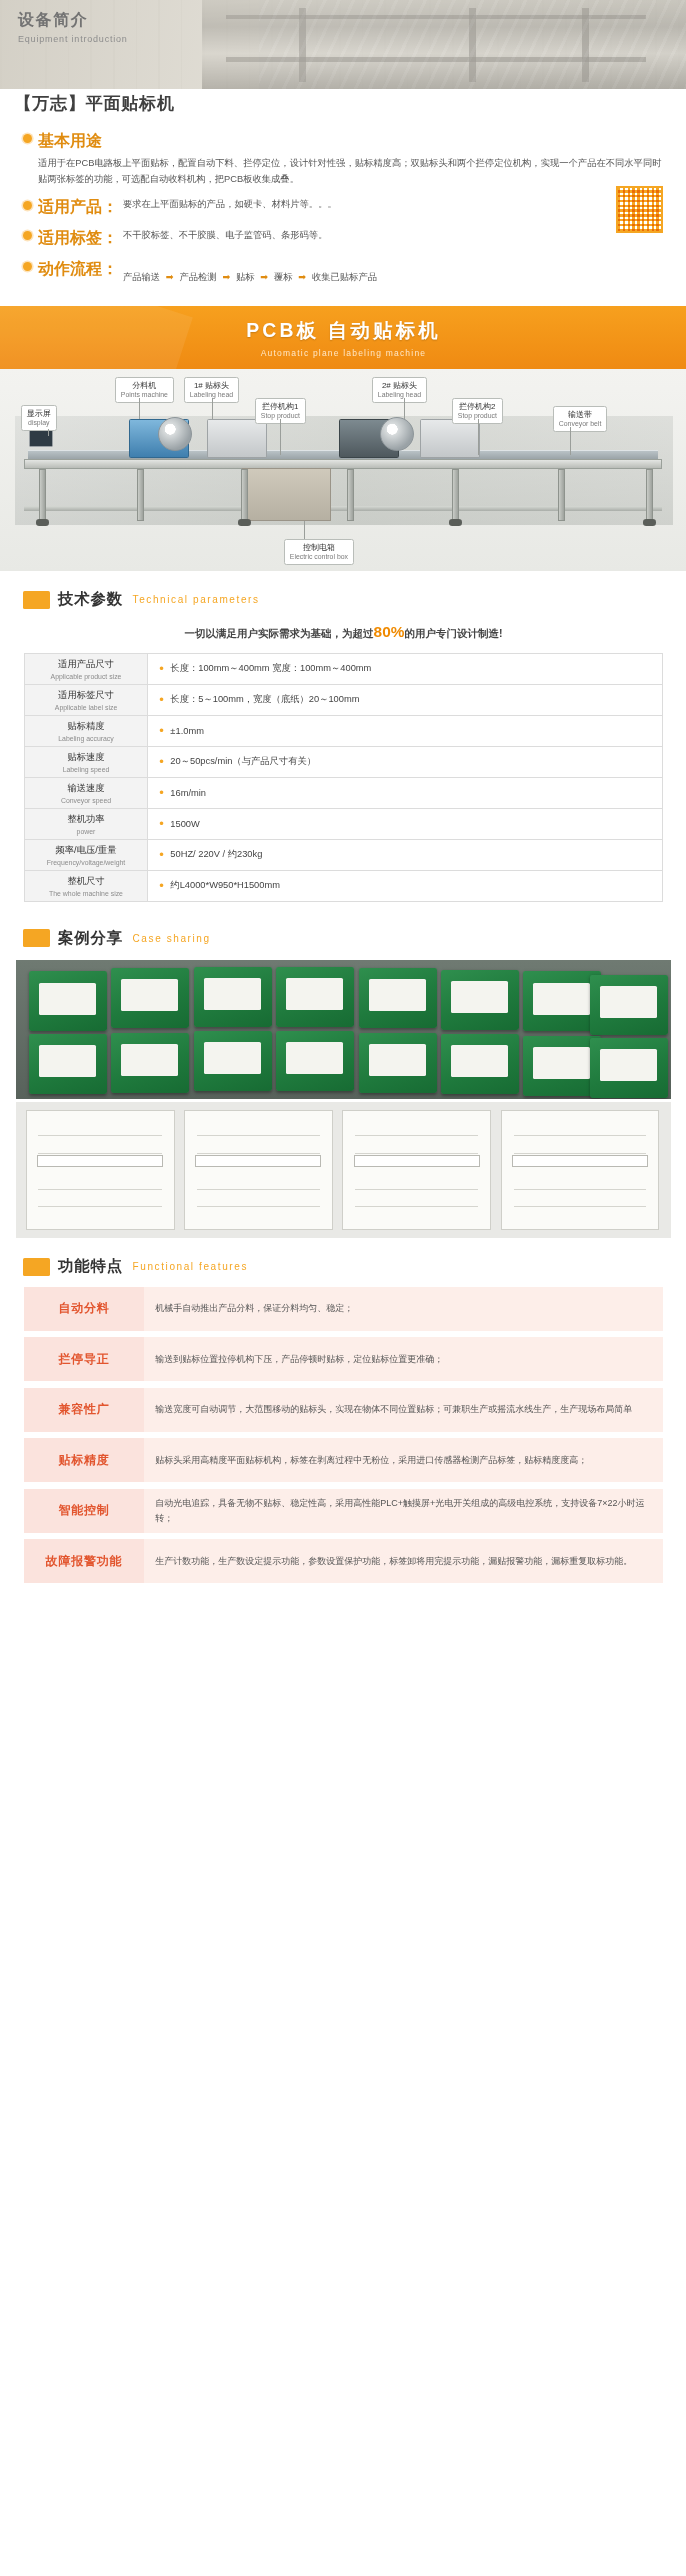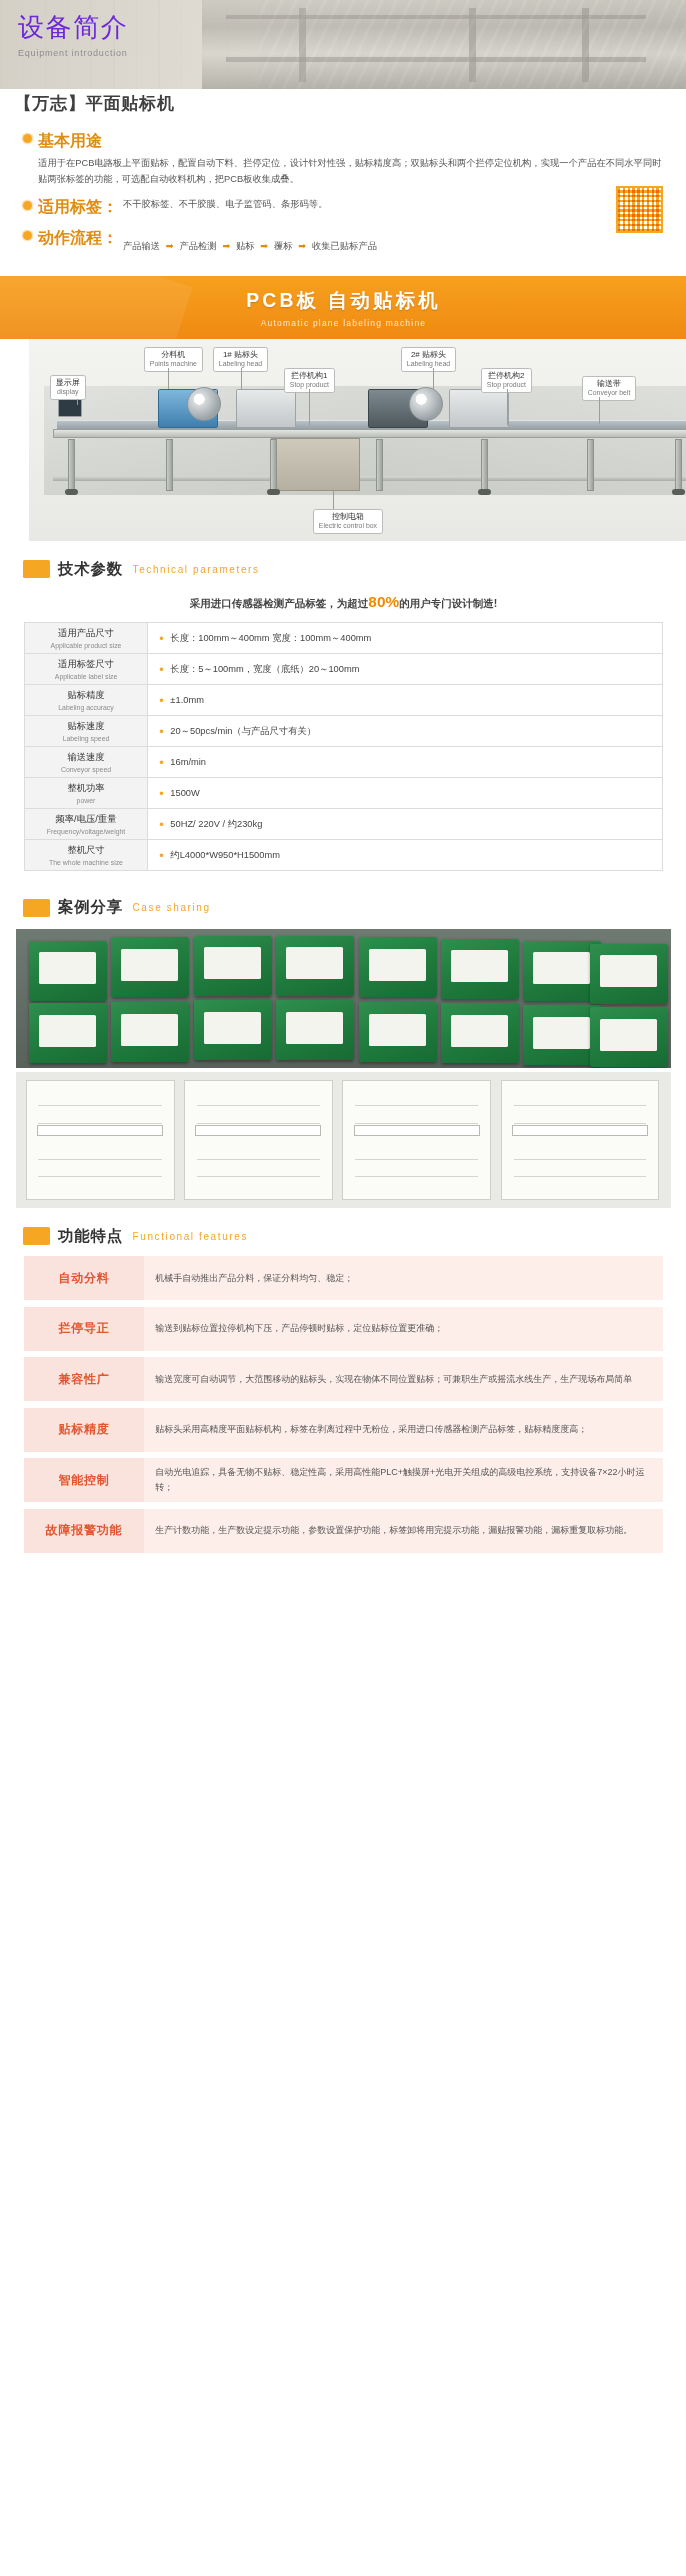--- a/index.html
+++ b/index.html
@@ -40,21 +40,21 @@
       linear-gradient(180deg,#c9c6bd 0%, #b6b3ab 30%, #d8d5cd 60%, #a8a59d 100%);
     opacity: .75;
   }
   .header-machine .bar {
     position: absolute; background: #8e8b84; opacity: .6;
   }
   .header-text {
     position: absolute; left: 18px; top: 9.7px; z-index: 5;
   }
   .header-cn {
-    font-size: 26px; color: #6d28d9; letter-spacing: 1.6px; font-weight: normal;
+    font-size: 16px; color: #737373; letter-spacing: 1.6px; font-weight: bold;
   }
   .header-en {
     font-size: 9px; color: #8d8d8d; letter-spacing: 0.8px; margin-top: 3.2px;
   }
   .header-sub {
     position: absolute; left: 14.5px; top: 53px; z-index: 5;
     font-size: 17px; color: #404040; font-weight: bold; letter-spacing: 0.8px;
   }
 
   
@@ -108,21 +108,20 @@
   .banner-en {
     color: #ffe7c6; font-size: 8.5px; letter-spacing: 1.2px; margin-top: 4px;
   }
 
   
   .diagram {
     position: relative;
     height: 202px;
     background: linear-gradient(180deg,#f3f3f0 0%, #e8e9e5 100%);
     overflow: hidden;
-    margin-left: 29px;
   }
   .diagram-photo {
     position: absolute; left: 14.5px; top: 47px; width: 658px; height: 109px;
     background:
       linear-gradient(180deg, rgba(235,235,232,.3), rgba(190,193,188,.35)),
       linear-gradient(90deg,#dcdedb 0%, #cfd2cd 50%, #d8dad6 100%);
   }
   .frame-top {
     position: absolute; left: 24px; top: 90px; width: 638px; height: 9.7px;
     background: linear-gradient(180deg,#e3e5e2,#b9bcb7);
@@ -279,20 +278,27 @@
   <div class="intro">
 
     <div class="bullet-row">
       <div class="bullet-dot"></div>
       <div style="flex:1;">
         <div class="bullet-title">基本用途</div>
         <div class="bullet-body">适用于在PCB电路板上平面贴标，配置自动下料、拦停定位，设计针对性强，贴标精度高；双贴标头和两个拦停定位机构，实现一个产品在不同水平同时贴两张标签的功能，可选配自动收料机构，把PCB板收集成叠。</div>
       </div>
     </div>
 
+    <div class="bullet-row">
+      <div class="bullet-dot"></div>
+      <div class="row-inline" style="flex:1;">
+        <div class="bullet-title">适用产品：</div>
+        <div class="bullet-inline">要求在上平面贴标的产品，如硬卡、材料片等。。。</div>
+      </div>
+    </div>
 
     <div class="bullet-row">
       <div class="bullet-dot"></div>
       <div class="row-inline" style="flex:1;">
         <div class="bullet-title">适用标签：</div>
         <div class="bullet-inline">不干胶标签、不干胶膜、电子监管码、条形码等。</div>
       </div>
     </div>
 
     <div class="bullet-row">
@@ -393,21 +399,21 @@
     <div class="lead" style="left:304px;top:152px;width:0.8px;height:18px;"></div>
   </div>
 
   <div class="sec-title">
     <div class="sec-bar"></div>
     <div class="sec-cn">技术参数</div>
     <div class="sec-en">Technical parameters</div>
   </div>
 
   <div class="tagline">
-    <span>采用进口传感器检测产品标签，为超过</span><span class="hl">80%</span><span>的用户专门设计制造!</span>
+    <span>一切以满足用户实际需求为基础，为超过</span><span class="hl">80%</span><span>的用户专门设计制造!</span>
   </div>
 
   <div class="spec">
     <div class="spec-row">
       <div class="spec-k">
         <span class="cn">适用产品尺寸</span>
         <span class="en">Applicable product size</span>
       </div>
       <div class="spec-v">长度：100mm～400mm   宽度：100mm～400mm</div>
     </div>

